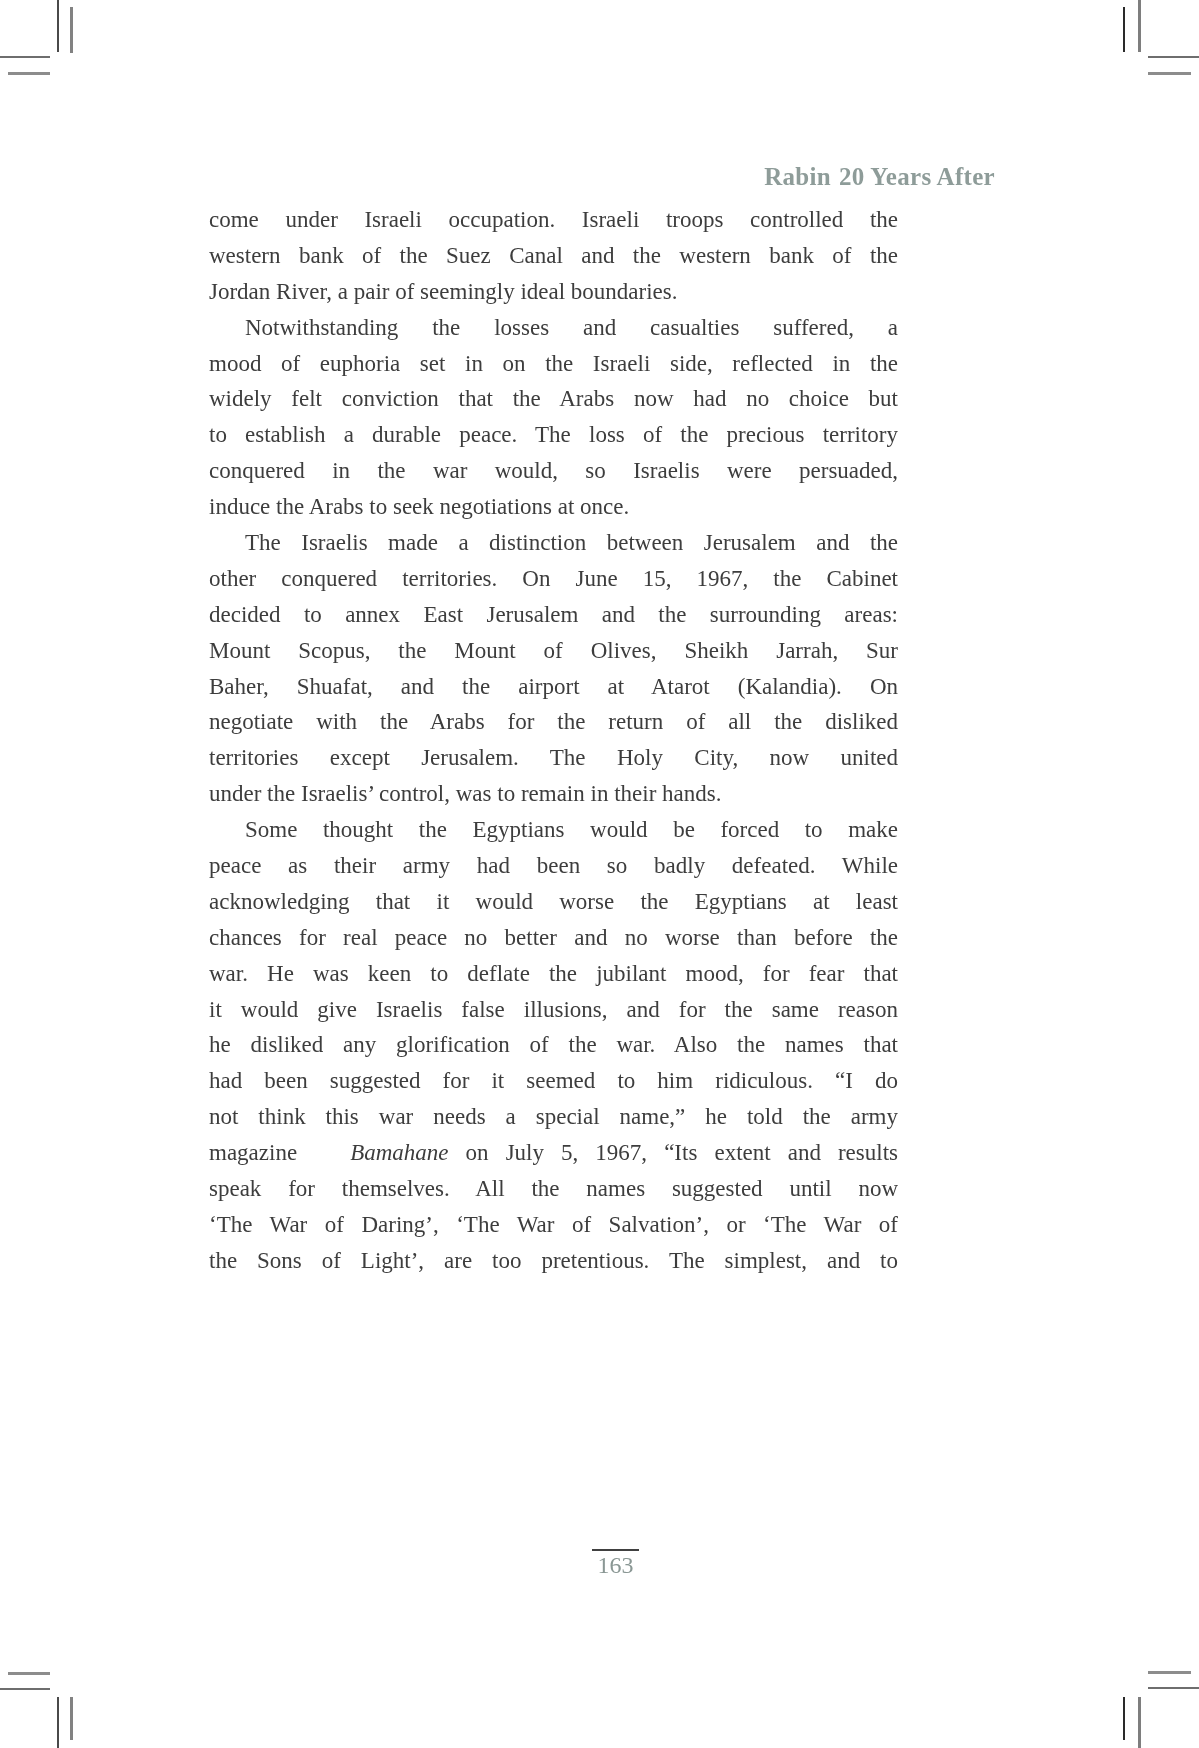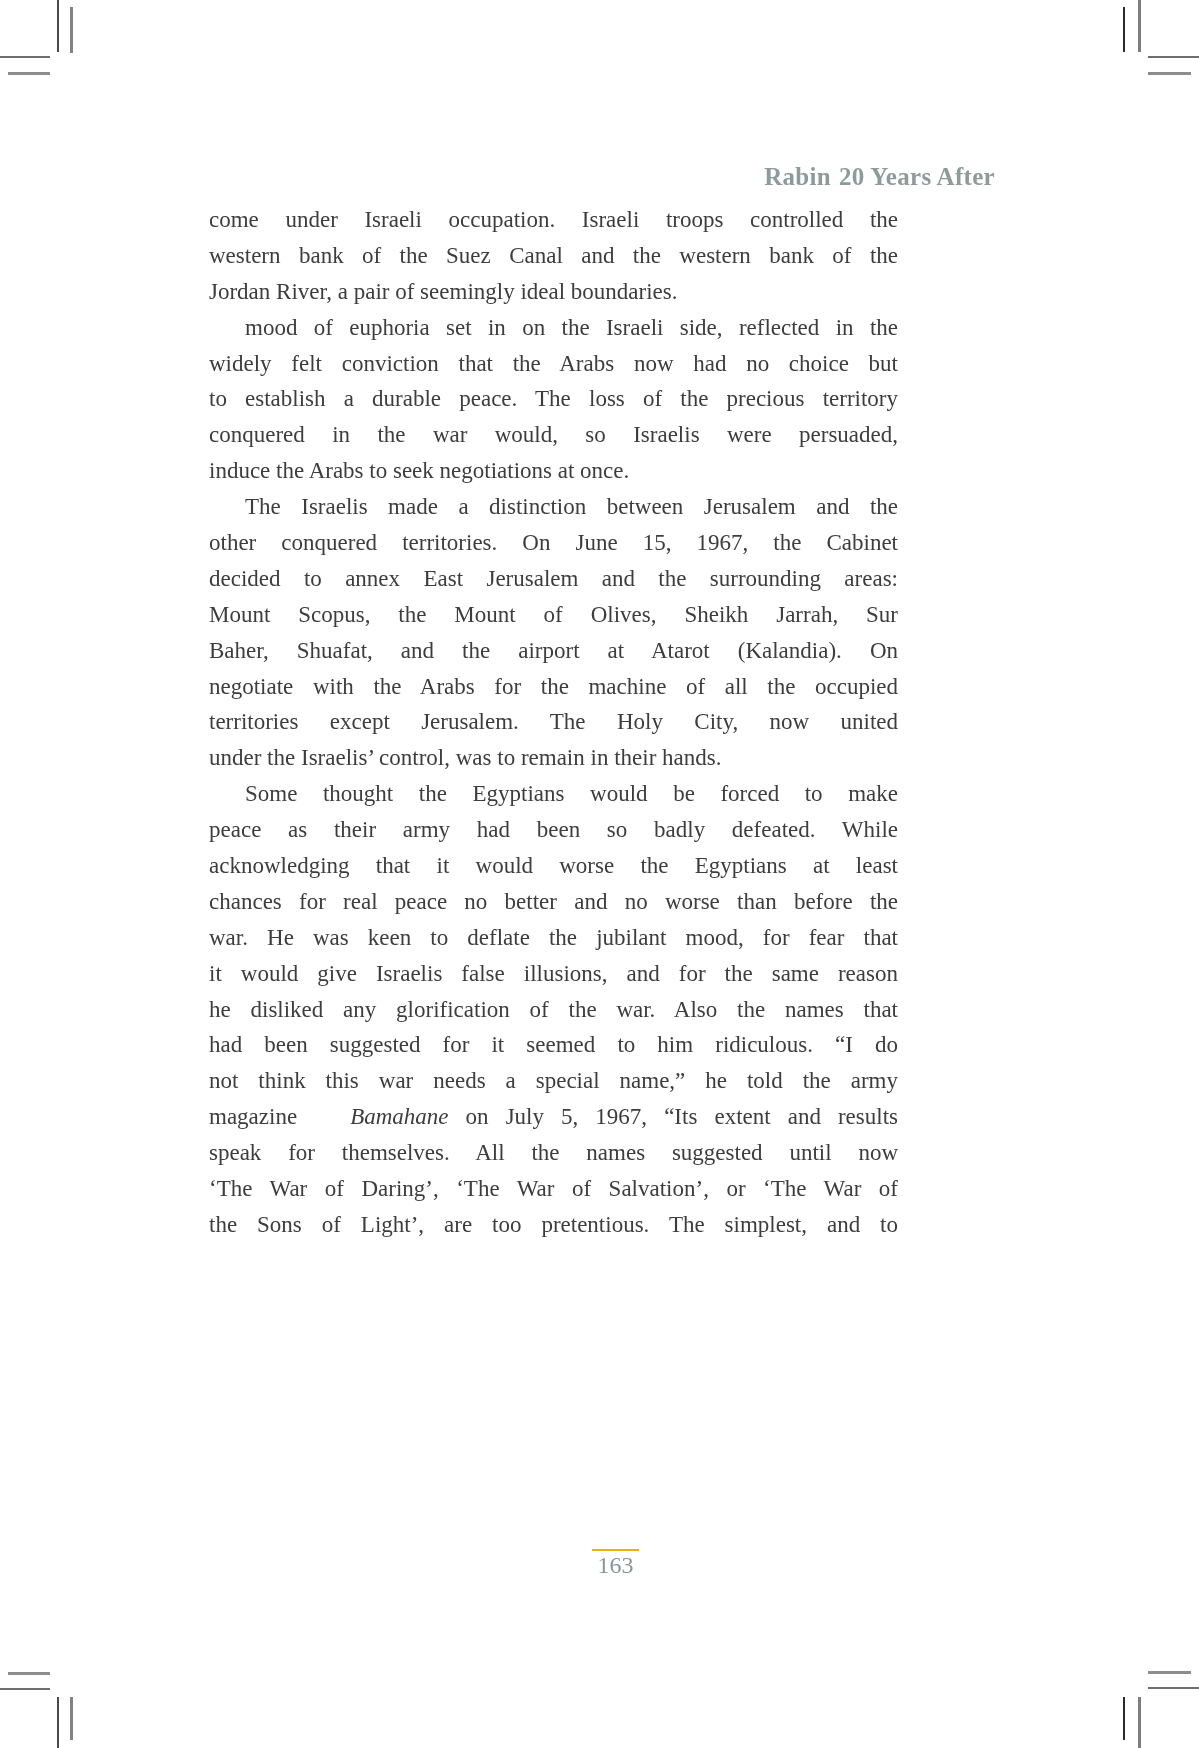--- a/index.html
+++ b/index.html
@@ -47,21 +47,21 @@
   .line.last { text-align-last: left; }
   .para.indent .line:first-child { padding-left: 36px; }
   em { font-style: italic; margin-left: 36px; }
 
   
   .page-number-block {
     position: absolute;
     top: 1549px;
     left: 592px;
     width: 47px;
-    border-top: 2px solid #eab308;
+    border-top: 2px solid #404040;
     padding-top: 1px;
     text-align: center;
     font-size: 24px;
     color: var(--pagenum-color, #8a9794);
   }
 
   
   .crop { position: absolute; }
   .tl-v1 { left: 57px;   top: 0;      width: 2px;  height: 52px; background: #4a4a4a; }
   .tl-v2 { left: 70px;   top: 7px;    width: 3px;  height: 46px; background: #828282; }
@@ -114,33 +114,34 @@
     <span class="title-bold">Rabin</span><span class="title-rest">20 Years After</span>
   </div>
 
   <div class="body-text">
       <div class="para">
         <div class="line">come under Israeli occupation. Israeli troops controlled the</div>
         <div class="line">western bank of the Suez Canal and the western bank of the</div>
         <div class="line last">Jordan River, a pair of seemingly ideal boundaries.</div>
       </div>
       <div class="para indent">
+        <div class="line">Notwithstanding the losses and casualties suffered, a</div>
         <div class="line">mood of euphoria set in on the Israeli side, reflected in the</div>
         <div class="line">widely felt conviction that the Arabs now had no choice but</div>
         <div class="line">to establish a durable peace. The loss of the precious territory</div>
         <div class="line">conquered in the war would, so Israelis were persuaded,</div>
         <div class="line last">induce the Arabs to seek negotiations at once.</div>
       </div>
       <div class="para indent">
         <div class="line">The Israelis made a distinction between Jerusalem and the</div>
         <div class="line">other conquered territories. On June 15, 1967, the Cabinet</div>
         <div class="line">decided to annex East Jerusalem and the surrounding areas:</div>
         <div class="line">Mount Scopus, the Mount of Olives, Sheikh Jarrah, Sur</div>
         <div class="line">Baher, Shuafat, and the airport at Atarot (Kalandia). On</div>
-        <div class="line">negotiate with the Arabs for the machine of all the occupied</div>
+        <div class="line">negotiate with the Arabs for the return of all the disliked</div>
         <div class="line">territories except Jerusalem. The Holy City, now united</div>
         <div class="line last">under the Israelis’ control, was to remain in their hands.</div>
       </div>
       <div class="para indent">
         <div class="line">Some thought the Egyptians would be forced to make</div>
         <div class="line">peace as their army had been so badly defeated. While</div>
         <div class="line">acknowledging that it would worse the Egyptians at least</div>
         <div class="line">chances for real peace no better and no worse than before the</div>
         <div class="line">war. He was keen to deflate the jubilant mood, for fear that</div>
         <div class="line">it would give Israelis false illusions, and for the same reason</div>

